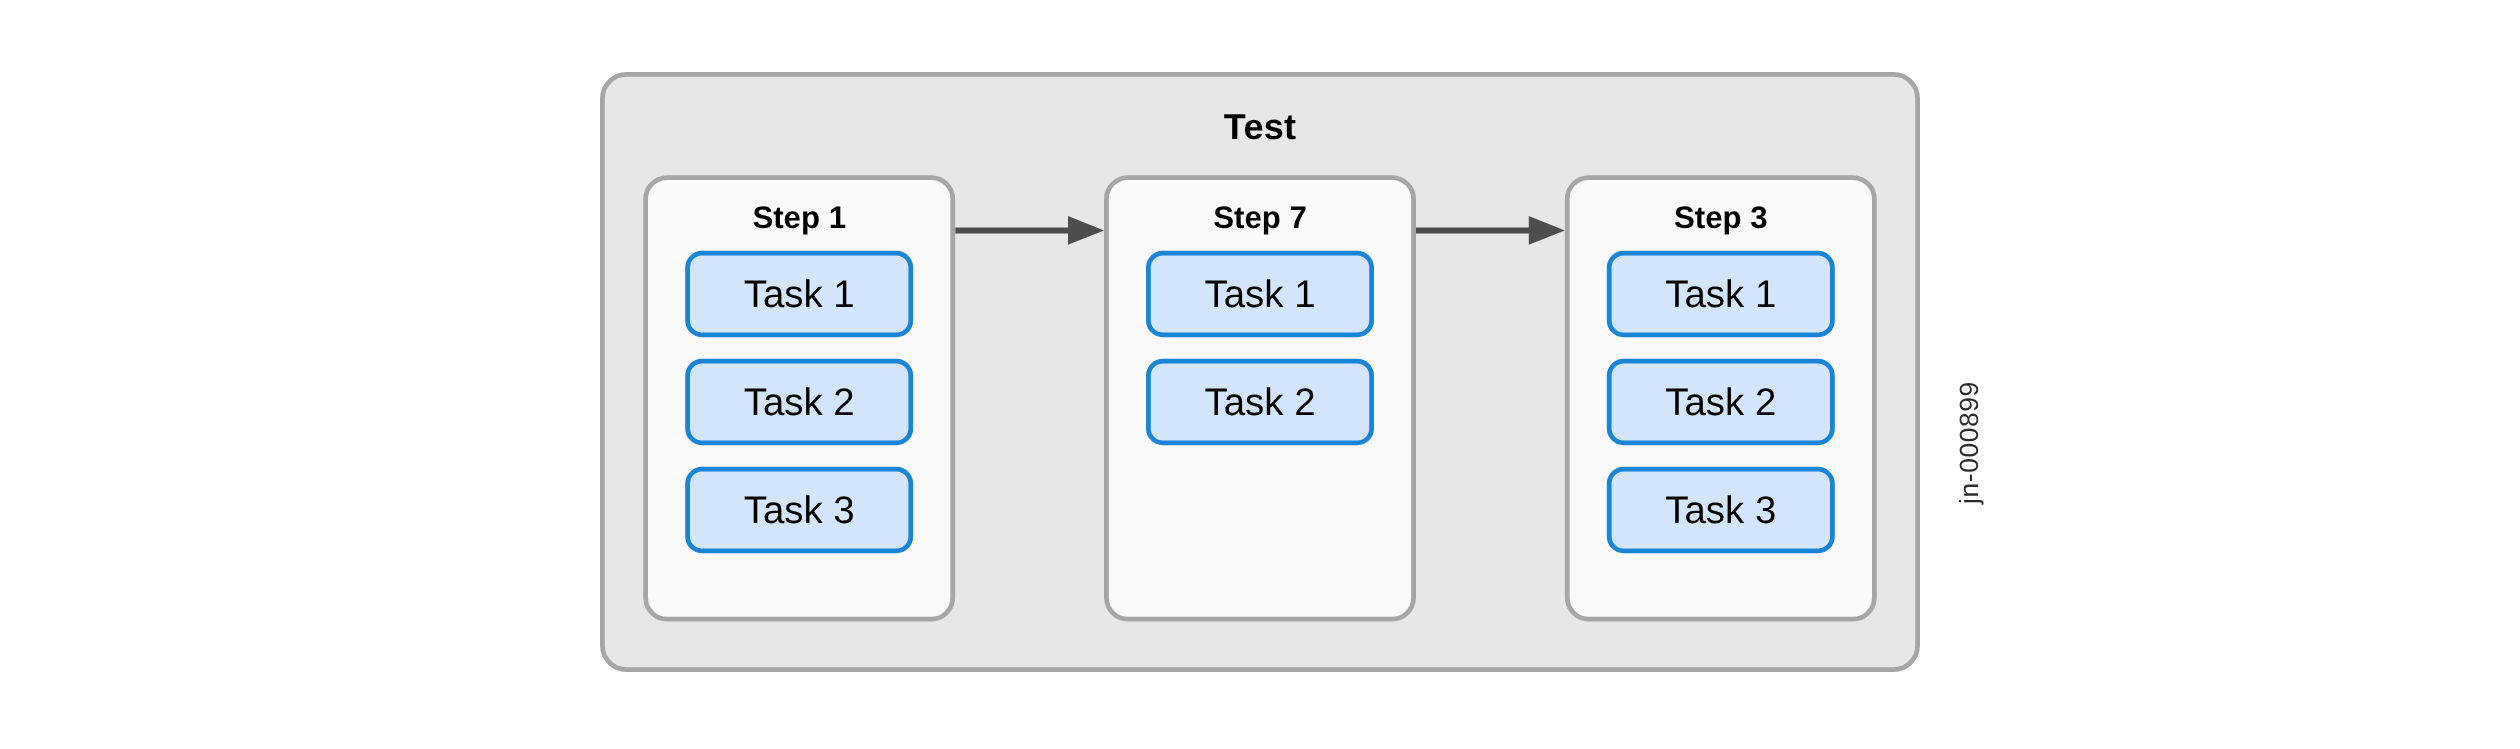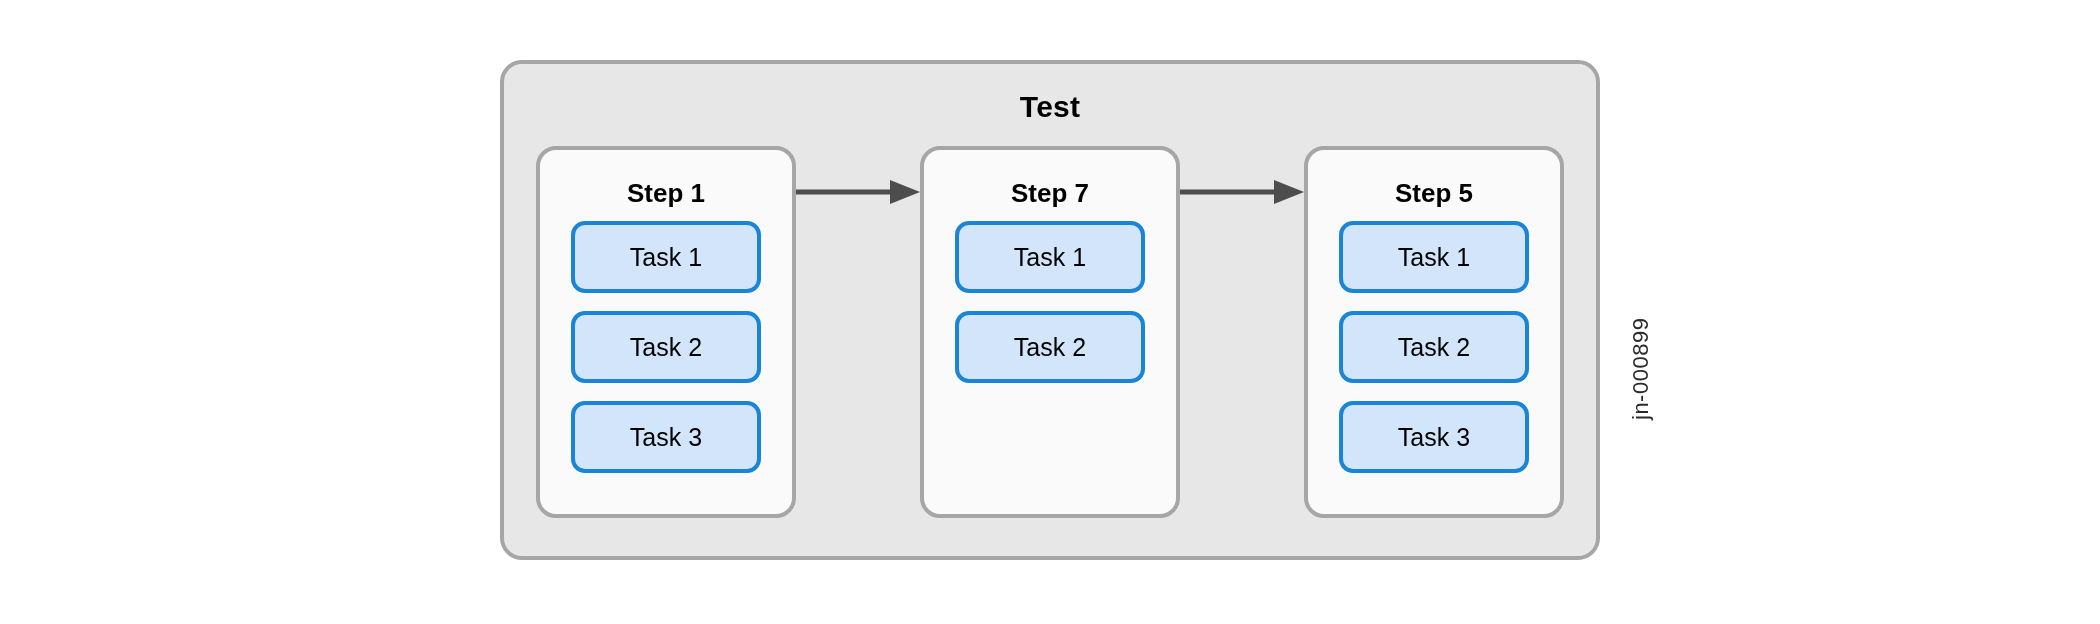--- a/index.html
+++ b/index.html
@@ -76,21 +76,21 @@
     position: relative;
   }
 
   .step-box {
     box-sizing: border-box;
     width: 260px;
     height: 372px;
     background: #fafafa;
     border: 4px solid #a6a6a6;
     border-radius: 20px;
-    padding-top: 28px;
+    padding-top: 16px;
     display: flex;
     flex-direction: column;
     align-items: center;
   }
 
   .step-title {
     font-size: 26px;
     font-weight: bold;
     color: #000000;
     margin-bottom: 12px;
@@ -108,21 +108,21 @@
   .task-box {
     box-sizing: border-box;
     width: 190px;
     height: 72px;
     background: #d2e5fa;
     border: 4px solid #1a85d6;
     border-radius: 14px;
     display: flex;
     align-items: center;
     justify-content: center;
-    font-size: 25px;
+    font-size: 32px;
     color: #000000;
     font-weight: normal;
   }
 
   
   .arrow {
     position: absolute;
     left: 0;
     top: 33px;
     width: 124px;
@@ -191,21 +191,21 @@
         <div class="arrow">
           <svg width="124" height="26" viewBox="0 0 124 26" xmlns="http://www.w3.org/2000/svg">
             <line x1="0" y1="13" x2="98" y2="13" stroke="#4d4d4d" stroke-width="5"></line>
             <polygon points="94,1 124,13 94,25" fill="#4d4d4d"></polygon>
           </svg>
         </div>
       </div>
 
       <div class="step-slot">
         <div class="step-box">
-          <div class="step-title">Step 5</div>
+          <div class="step-title">Step 3</div>
           <div class="task-list">
             <div class="task-box">Task 1</div>
             <div class="task-box">Task 2</div>
             <div class="task-box">Task 3</div>
           </div>
         </div>
       </div>
 
     </div>
   </div>

